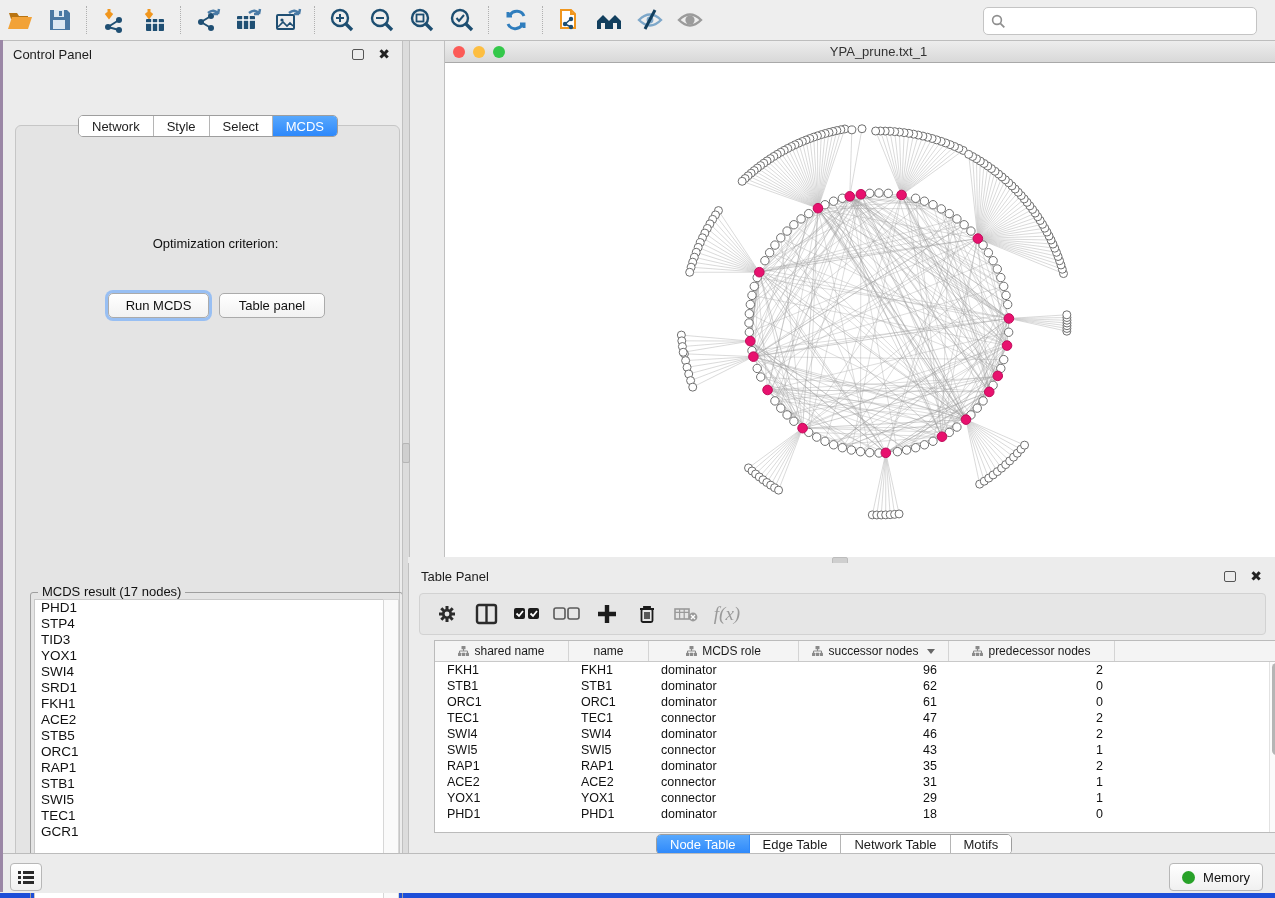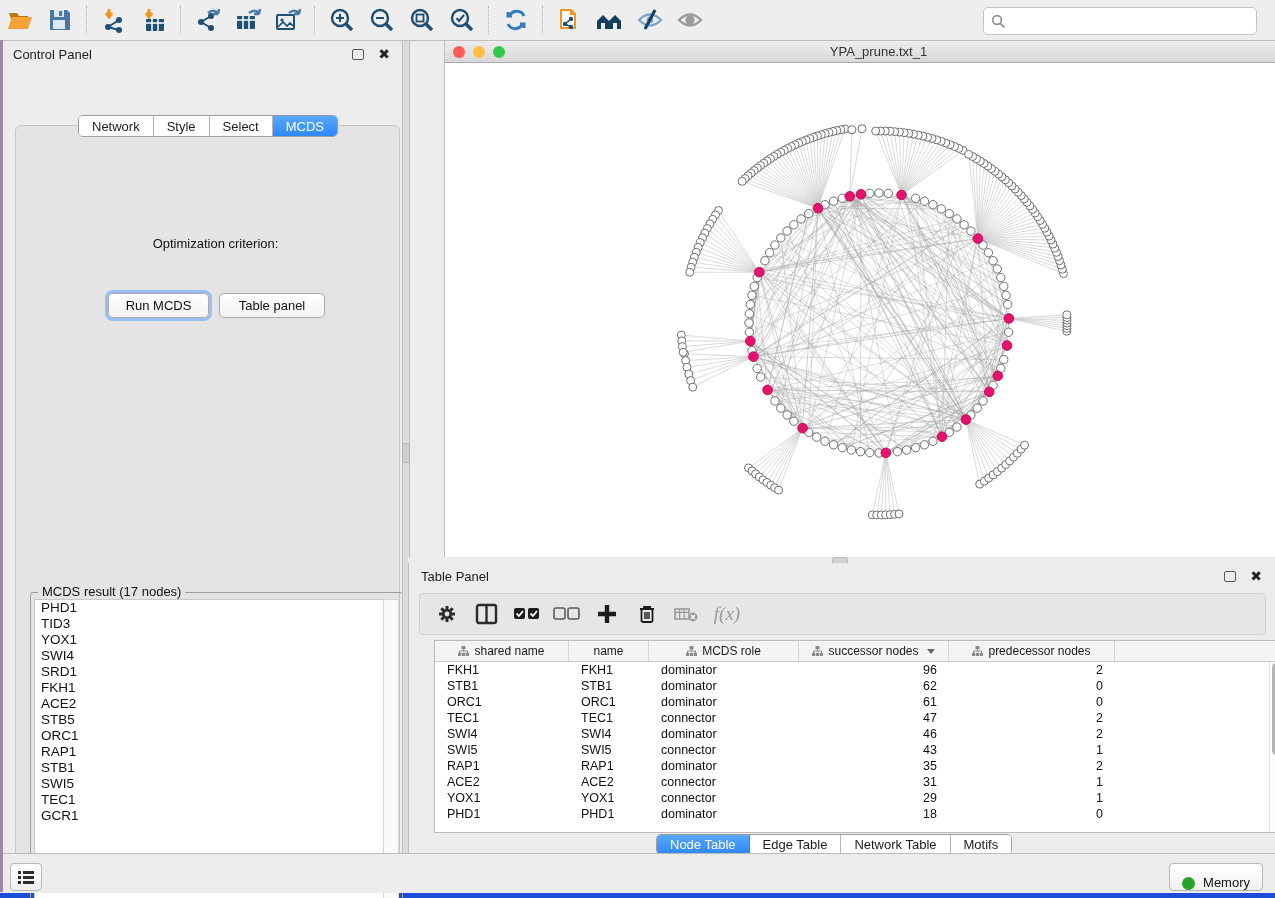--- a/index.html
+++ b/index.html
@@ -95,21 +95,21 @@
   #tbody{position:relative;}
   #t-scroll{position:absolute;top:21px;right:0;width:13px;bottom:0;background:#fbfbfb;border-left:1px solid #e2e2e2;}
   #t-thumb{position:absolute;left:2px;top:1px;width:9px;height:92px;background:#b5b5b5;border-radius:5px;}
 
   #tp-tabs{left:247px;top:271px;height:19px;position:absolute;}
   
   #status-bar{position:absolute;left:0;top:853px;width:1275px;height:39px;background:#ececec;border-top:1px solid #bcbcbc;}
   #list-btn{position:absolute;left:10px;top:9px;width:30px;height:26px;background:linear-gradient(#fff,#f0f0f0);
             border:1px solid #b7b7b7;border-radius:4px;display:flex;align-items:center;justify-content:center;}
   #memory-btn{position:absolute;right:12px;top:9px;height:26px;padding:0 12px;background:linear-gradient(#fff,#f0f0f0);
-              border:1px solid #b7b7b7;border-radius:4px;display:flex;align-items:flex-end;font-size:13px;color:#111;}
+              border:1px solid #b7b7b7;border-radius:4px;display:flex;align-items:center;font-size:13px;color:#111;}
   #memory-dot{width:13px;height:13px;border-radius:50%;margin-right:8px;}
 </style>
 </head>
 <body>
 
 <div id="screen">
  <div id="window">
 
   <div id="toolbar">
     <div class="tb-icon">
@@ -270,20 +270,21 @@
         </div>
     <div id="cp-tabpane">
       <div id="opt-label">Optimization criterion:</div>
       <div class="mac-btn" id="run-btn">Run MCDS</div>
       <div class="mac-btn" id="closepanel-btn">Table panel</div>
 
       <div id="mcds-box">
         <div class="legend">MCDS result (17 nodes)</div>
         <div id="mcds-list">
               <div class="mcds-item">PHD1</div>
+              <div class="mcds-item">STP4</div>
               <div class="mcds-item">TID3</div>
               <div class="mcds-item">YOX1</div>
               <div class="mcds-item">SWI4</div>
               <div class="mcds-item">SRD1</div>
               <div class="mcds-item">FKH1</div>
               <div class="mcds-item">ACE2</div>
               <div class="mcds-item">STB5</div>
               <div class="mcds-item">ORC1</div>
               <div class="mcds-item">RAP1</div>
               <div class="mcds-item">STB1</div>

